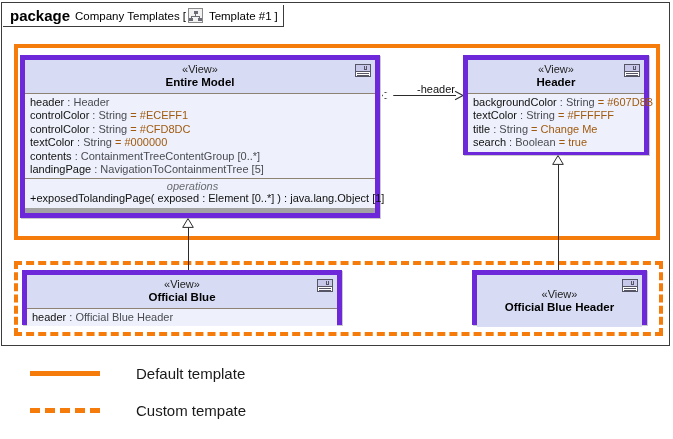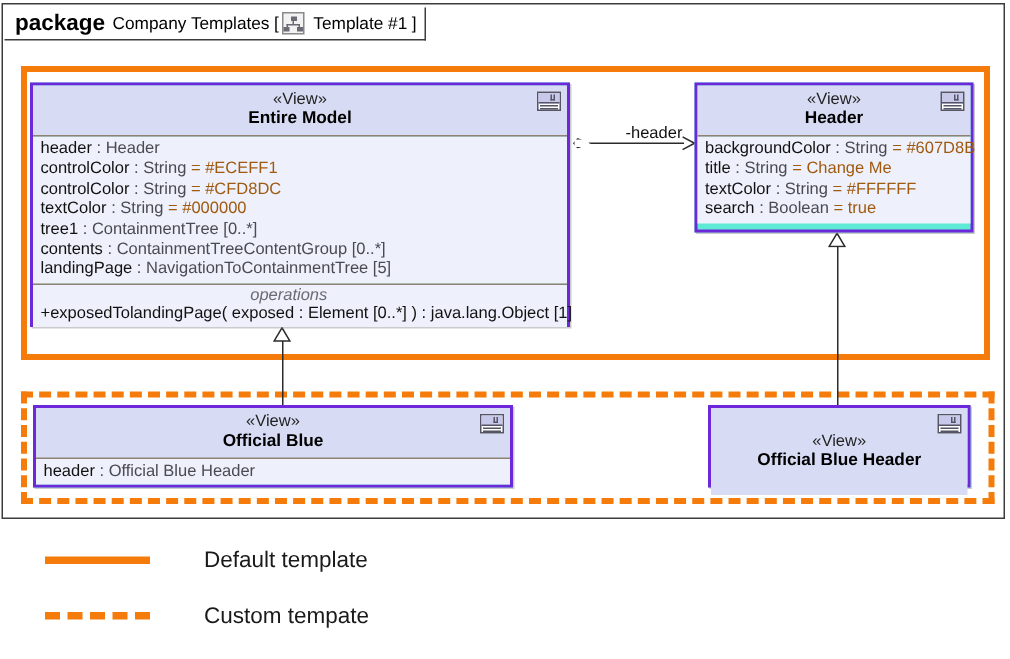--- a/index.html
+++ b/index.html
@@ -119,22 +119,22 @@
     height: 75px;
     border: 4px dashed #F57C0A;
     box-sizing: border-box;
     pointer-events: none;
   }
 
   
   .uml-class {
     position: absolute;
     box-sizing: border-box;
-    border: 2px solid #6d28d9;
-    background: #5eead4;
+    border: 5px solid #6d28d9;
+    background: #a3a3a3;
     box-shadow: 1px 1px 0 rgba(140,140,140,0.45);
   }
   .uml-head {
     position: relative;
     background: #d7dcf4;
     border-bottom: 1px solid #8e8372;
     padding: 3px 4px 4px 4px;
     text-align: center;
     line-height: 13px;
   }
@@ -354,21 +354,20 @@
         <span class="vi-top"></span>
           <span class="vi-l1"></span>
           <span class="vi-l2"></span>
       </span>
     </div>
     <div class="uml-compartment">
       <div class="attr-line"><span class="attr-name">header</span><span class="attr-type"> : </span><span class="attr-type">Header</span></div>
       <div class="attr-line"><span class="attr-name">controlColor</span><span class="attr-type"> : </span><span class="attr-type">String</span><span class="attr-value"> = </span><span class="attr-value">#ECEFF1</span></div>
       <div class="attr-line"><span class="attr-name">controlColor</span><span class="attr-type"> : </span><span class="attr-type">String</span><span class="attr-value"> = </span><span class="attr-value">#CFD8DC</span></div>
       <div class="attr-line"><span class="attr-name">textColor</span><span class="attr-type"> : </span><span class="attr-type">String</span><span class="attr-value"> = </span><span class="attr-value">#000000</span></div>
-      <div class="attr-line"><span class="attr-name">tree1</span><span class="attr-type"> : </span><span class="attr-type">ContainmentTree [0..*]</span></div>
       <div class="attr-line"><span class="attr-name">contents</span><span class="attr-type"> : </span><span class="attr-type">ContainmentTreeContentGroup [0..*]</span></div>
       <div class="attr-line"><span class="attr-name">landingPage</span><span class="attr-type"> : </span><span class="attr-type">NavigationToContainmentTree [5]</span></div>
     </div>
     <div class="uml-compartment">
       <div class="compartment-label">operations</div>
       <div class="op-line">+exposedTolandingPage( exposed : Element [0..*] ) : java.lang.Object [1]</div>
     </div>
   </div>
 
   <div class="uml-class" id="class-header">
@@ -376,22 +375,22 @@
       <span class="uml-stereo">«View»</span>
       <span class="uml-name">Header</span>
       <span class="view-icon">
         <span class="vi-top"></span>
           <span class="vi-l1"></span>
           <span class="vi-l2"></span>
       </span>
     </div>
     <div class="uml-compartment">
       <div class="attr-line"><span class="attr-name">backgroundColor</span><span class="attr-type"> : </span><span class="attr-type">String</span><span class="attr-value"> = </span><span class="attr-value">#607D8B</span></div>
+      <div class="attr-line"><span class="attr-name">textColor</span><span class="attr-type"> : </span><span class="attr-type">String</span><span class="attr-value"> = </span><span class="attr-value">#FFFFFF</span></div>
       <div class="attr-line"><span class="attr-name">title</span><span class="attr-type"> : </span><span class="attr-type">String</span><span class="attr-value"> = </span><span class="attr-value">Change Me</span></div>
-      <div class="attr-line"><span class="attr-name">textColor</span><span class="attr-type"> : </span><span class="attr-type">String</span><span class="attr-value"> = </span><span class="attr-value">#FFFFFF</span></div>
       <div class="attr-line"><span class="attr-name">search</span><span class="attr-type"> : </span><span class="attr-type">Boolean</span><span class="attr-value"> = </span><span class="attr-value">true</span></div>
     </div>
   </div>
 
   <div class="uml-class" id="class-official-blue">
     <div class="uml-head">
       <span class="uml-stereo">«View»</span>
       <span class="uml-name">Official Blue</span>
       <span class="view-icon">
         <span class="vi-top"></span>

